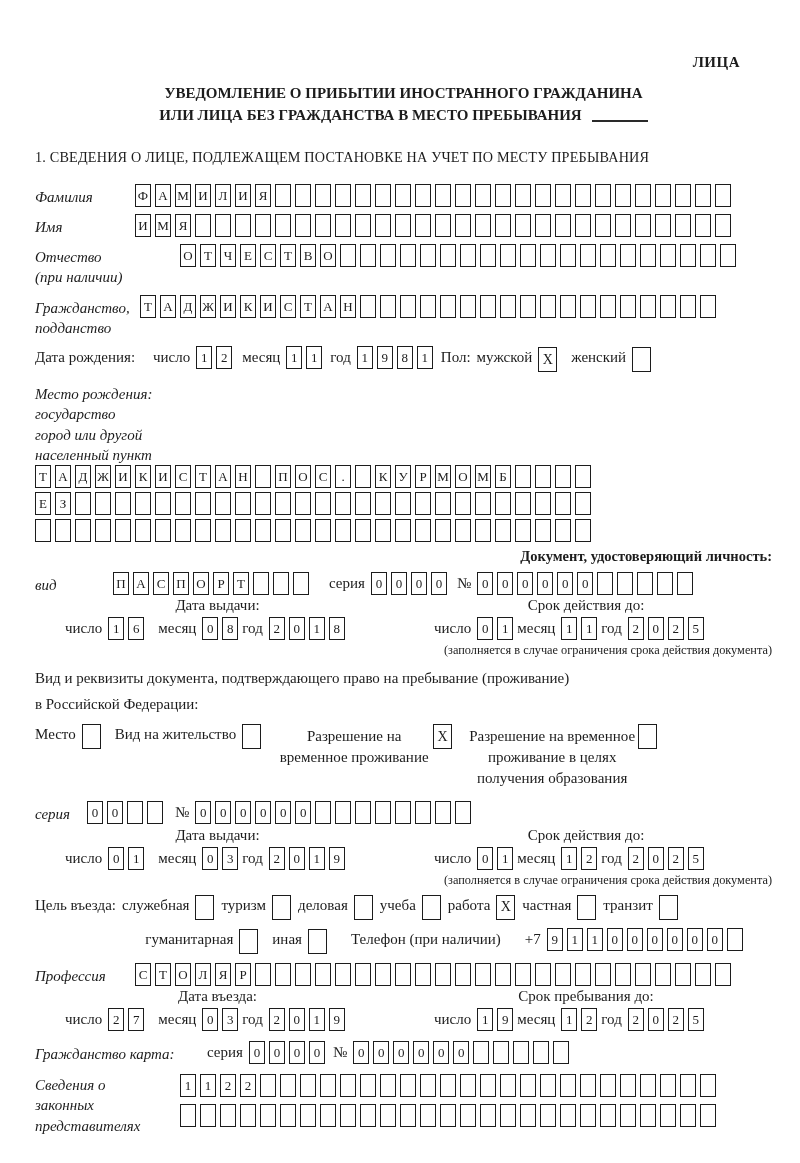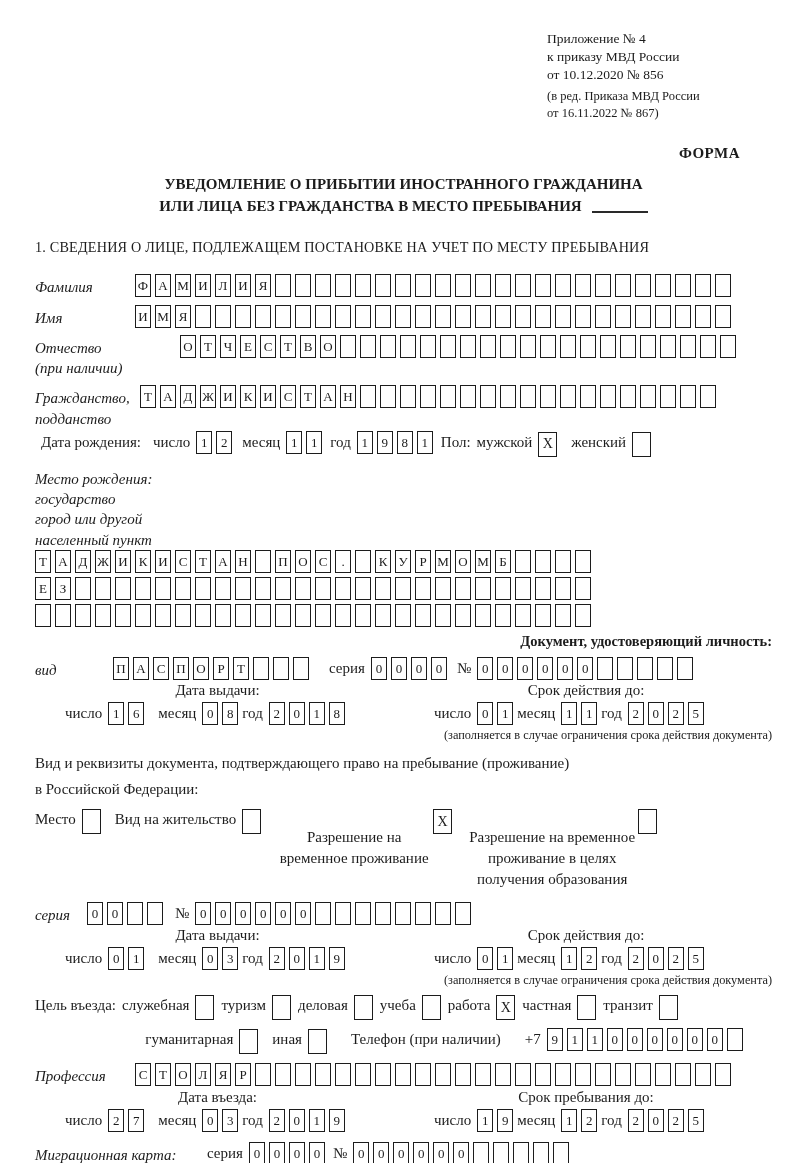--- a/index.html
+++ b/index.html
@@ -38,42 +38,33 @@
   .dcol{display:flex;flex-direction:column;}
   .dcol-l{width:365px;}
   .dcol-r{width:372px;}
   .dhead{text-align:center;margin-bottom:3px;}
   .dline{display:flex;align-items:flex-start;}
   .note-r{font-size:12.3px;text-align:right;margin-top:3px;}
   .plain{margin-top:9px;line-height:1.5;}
   .center-head{text-align:right;font-weight:bold;margin-top:9px;font-size:14.5px;}
   
   .permits{display:flex;align-items:flex-start;margin-top:8px;}
-  .permits .pl{text-align:center;line-height:1.4;padding-top:3px;margin-top:16px;}
+  .permits .pl{text-align:center;line-height:1.4;padding-top:3px;}
   .plw1{width:158px;}
   .plw2{width:172px;}
   .stack{display:flex;flex-direction:column;}
   .stack .boxes{margin-bottom:4px;}
 </style>
 </head>
 <body>
 
 <div class="page">
 
-  <div class="appendix">
-    <div>Приложение № 4</div>
-    <div>к приказу МВД России</div>
-    <div>от 10.12.2020 № 856</div>
-    <div class="note">
-      <div>(в ред. Приказа МВД России</div>
-      <div>от 16.11.2022 № 867)</div>
-    </div>
-  </div>
-
-  <div class="forma">ФОРМА</div>
+
+  <div class="forma">ЛИЦА</div>
 
   <div class="title">
     <div>УВЕДОМЛЕНИЕ О ПРИБЫТИИ ИНОСТРАННОГО ГРАЖДАНИНА</div>
     <div>
       <span>ИЛИ ЛИЦА БЕЗ ГРАЖДАНСТВА В МЕСТО ПРЕБЫВАНИЯ</span><span class="t-underline"></span>
     </div>
   </div>
 
   <div class="section1">1. СВЕДЕНИЯ О ЛИЦЕ, ПОДЛЕЖАЩЕМ ПОСТАНОВКЕ НА УЧЕТ ПО МЕСТУ ПРЕБЫВАНИЯ</div>
 
@@ -217,21 +208,21 @@
         <span class="cbox"></span>
         <span class="cbox"></span>
         <span class="cbox"></span>
         <span class="cbox"></span>
         <span class="cbox"></span>
         <span class="cbox"></span>
         <span class="cbox"></span>
       </span>
   </div>
 
-  <div class="row" style="margin-top:2px;text-align:center;">
+  <div class="row" style="margin-top:8px;">
     <span class="inline-lbl" style="width:112px;">Дата рождения:</span>
     <span class="inline-lbl">число</span>
     <span class="boxes">
         <span class="cbox">1</span>
         <span class="cbox">2</span>
       </span>
     <span class="inline-lbl" style="padding-left:6px;">месяц</span>
     <span class="boxes">
         <span class="cbox">1</span>
         <span class="cbox">1</span>
@@ -654,21 +645,21 @@
             <span class="cbox">2</span>
             <span class="cbox">0</span>
             <span class="cbox">2</span>
             <span class="cbox">5</span>
           </span>
       </div>
     </div>
   </div>
 
   <div class="row" style="margin-top:10px;">
-    <span class="lbl" style="width:172px;">Миграционная карта:</span>
+    <span class="lbl" style="width:172px;">Гражданство карта:</span>
     <span class="inline-lbl">серия</span>
     <span class="boxes">
         <span class="cbox">0</span>
         <span class="cbox">0</span>
         <span class="cbox">0</span>
         <span class="cbox">0</span>
       </span>
     <span class="inline-lbl" style="padding-left:4px;">№</span>
     <span class="boxes">
         <span class="cbox">0</span>

